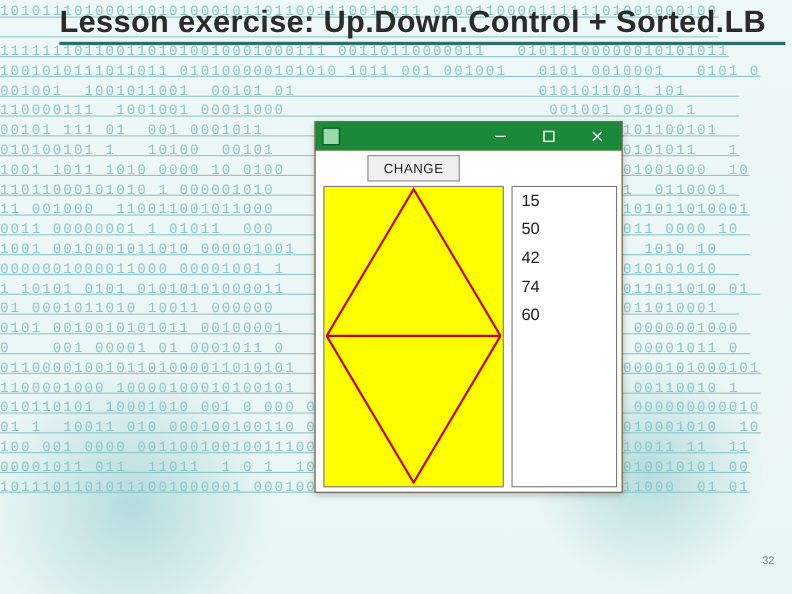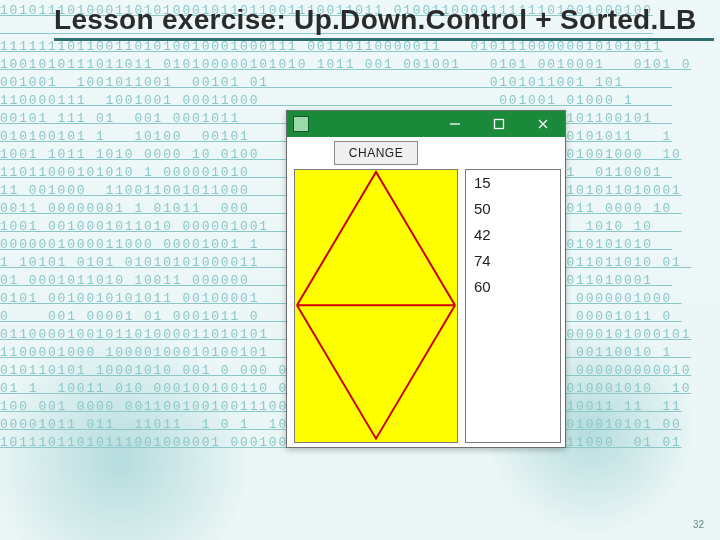--- a/index.html
+++ b/index.html
@@ -139,21 +139,21 @@
     overflow: hidden;
   }
   .listbox .item {
     padding: 4px 8px;
     line-height: 18px;
   }
   
   .pagenum {
     position:absolute;
     right: 16px;
-    bottom: 10px;
+    bottom: 24px;
     font-size: 10px;
     color:#6d8a8a;
     z-index:2;
   }
 </style>
 </head>
 <body>
 
 <div class="binary-bg" id="binaryBg">1010111010001101010001011011001110011011 010011000011111101001000100
                                                                     

